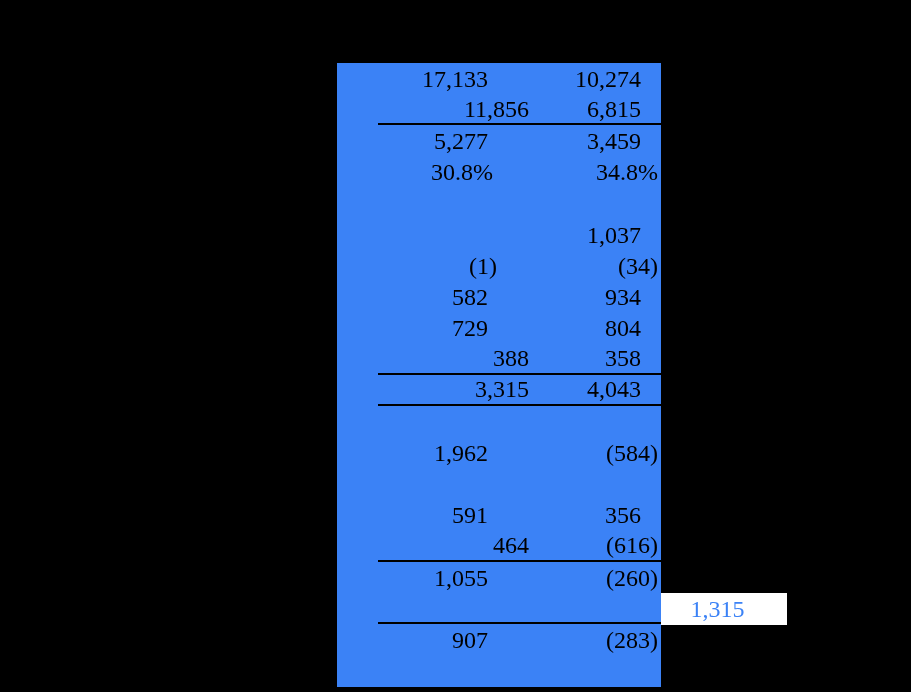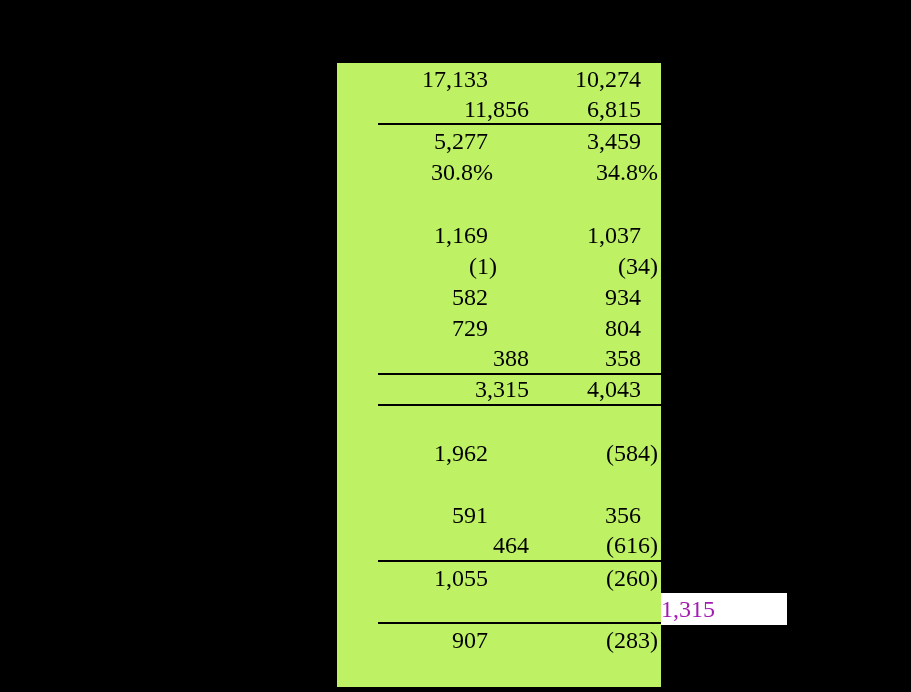--- a/index.html
+++ b/index.html
@@ -14,21 +14,21 @@
     background: #000000;
     overflow: hidden;
     font-family: "Liberation Serif", serif;
   }
   .main-table {
     position: absolute;
     left: 337px;
     top: 63px;
     width: 324px;
     height: 624px;
-    background: #bef264;
+    background: #3b82f6;
     display: flex;
     flex-direction: column;
   }
   .row {
     height: 31.2px;
     flex: none;
     display: flex;
     align-items: center;
     box-sizing: border-box;
   }
@@ -61,25 +61,25 @@
   .c2.neg { padding-right: 3px; }
   .side-box {
     position: absolute;
     left: 661px;
     top: 593px;
     width: 126px;
     height: 32px;
     background: #ffffff;
     display: flex;
     align-items: center;
-    justify-content: flex-start;
+    justify-content: center;
     padding-right: 13px;
     box-sizing: border-box;
     font-size: 24px;
-    color: #a21caf;
+    color: #3b82f6;
   }
 </style>
 </head>
 <body>
 
 <div class="sheet">
   <div class="main-table" id="main-table">
       <div class="row">
         <div class="cell c1 pos">17,133</div>
         <div class="cell c2 pos">10,274</div>
@@ -94,21 +94,20 @@
       </div>
       <div class="row">
         <div class="cell c1 pct">30.8%</div>
         <div class="cell c2 pct">34.8%</div>
       </div>
       <div class="row">
         <div class="cell c1 pos"></div>
         <div class="cell c2 pos"></div>
       </div>
       <div class="row">
-        <div class="cell c1 pos">1,169</div>
         <div class="cell c2 pos">1,037</div>
       </div>
       <div class="row">
         <div class="cell c1 neg">(1)</div>
         <div class="cell c2 neg">(34)</div>
       </div>
       <div class="row">
         <div class="cell c1 pos">582</div>
         <div class="cell c2 pos">934</div>
       </div>

